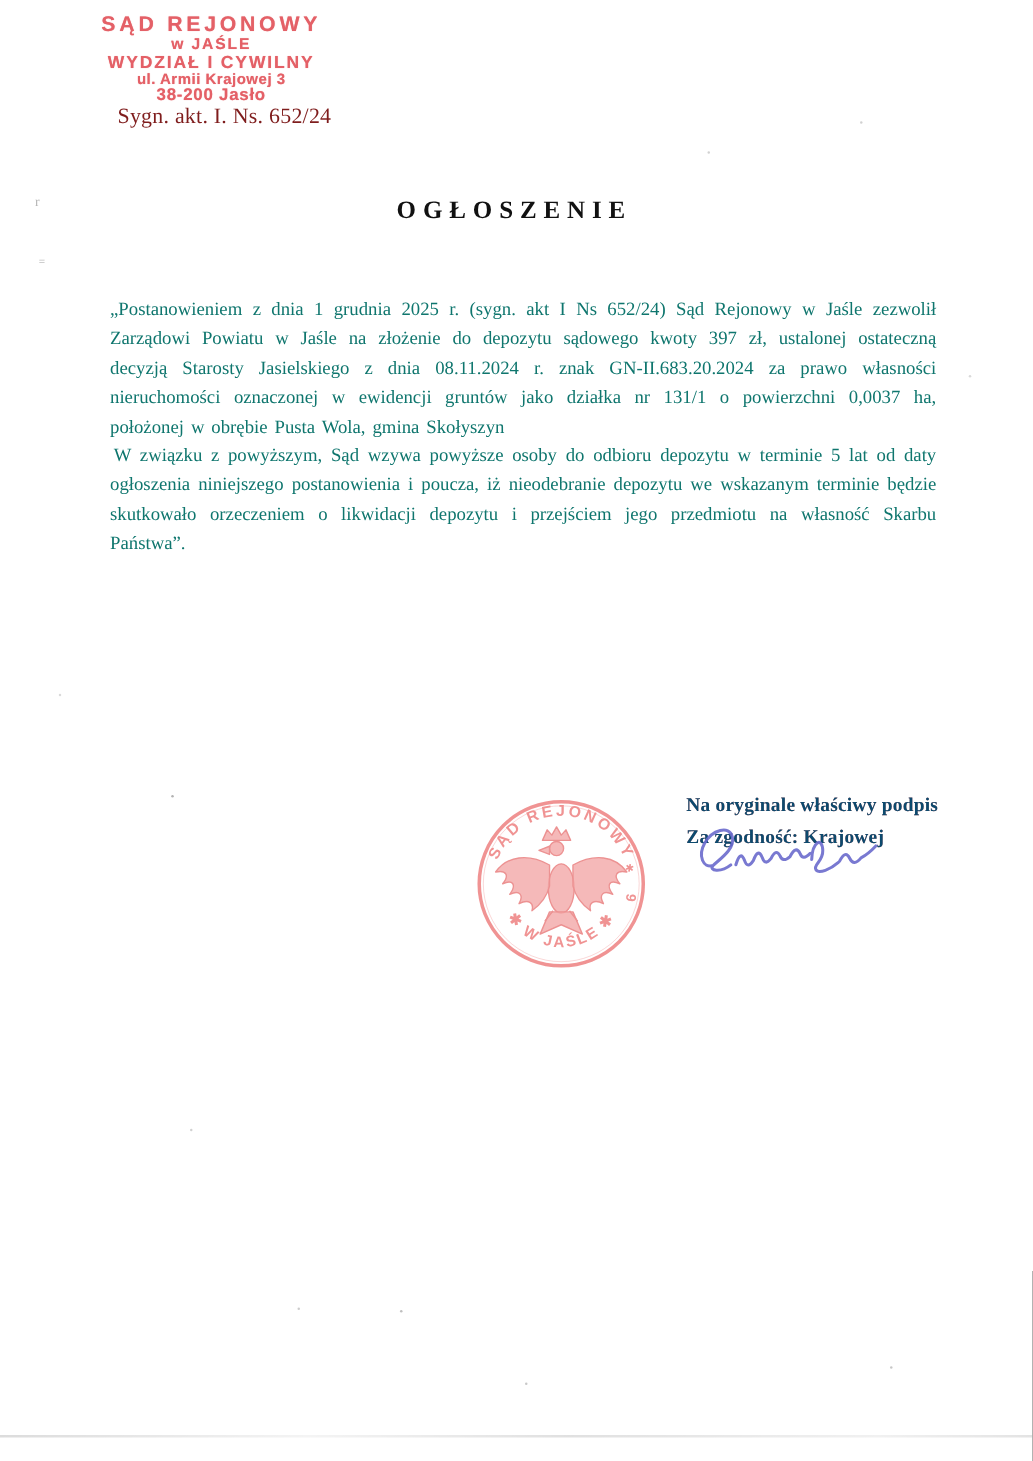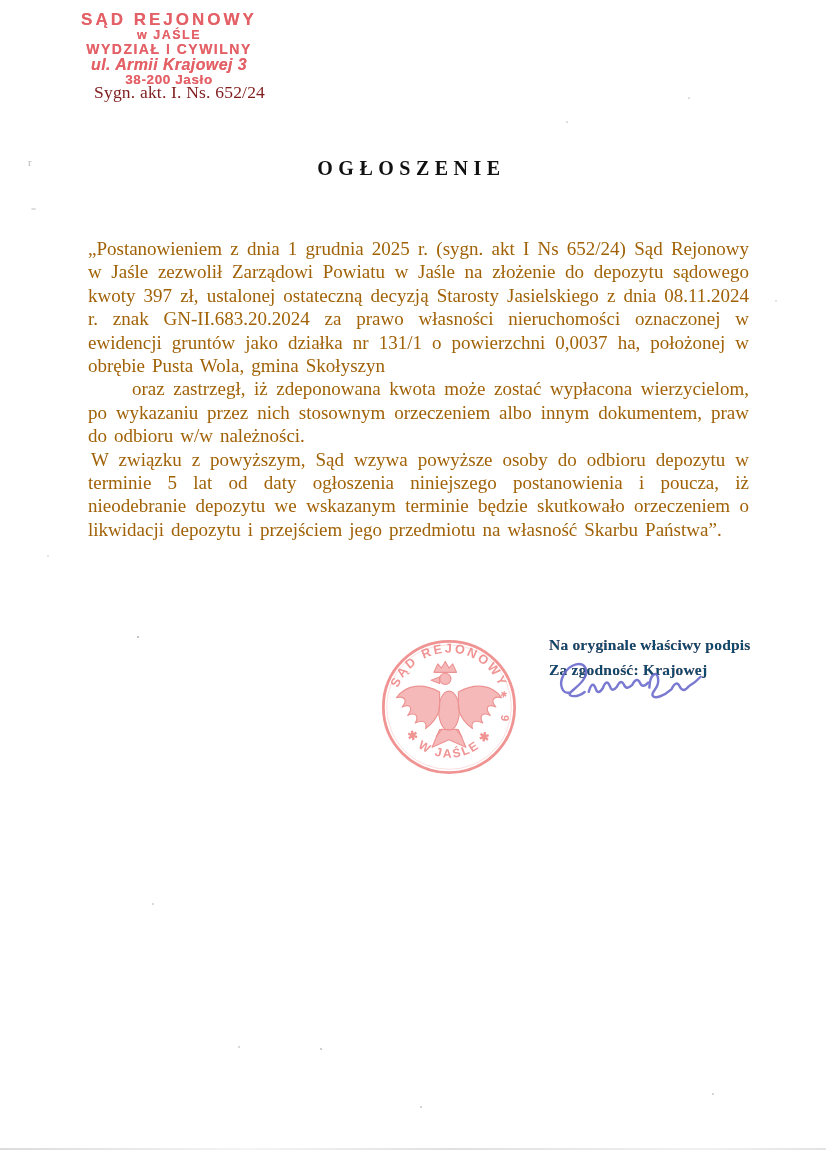--- a/index.html
+++ b/index.html
@@ -12,37 +12,37 @@
   .header-stamp{
     position:absolute; left:78px; top:11px; width:182px;
     text-align:center; color:#e2555c; opacity:.93;
     font-family:"Liberation Sans", sans-serif;
     text-shadow:0 0 .6px rgba(226,85,92,.75);
     line-height:1.05;
   }
   .hs1{font-size:17px; font-weight:bold; letter-spacing:3px;}
   .hs2{font-size:12.5px; font-weight:600; letter-spacing:1.5px;}
   .hs3{font-size:14px; font-weight:bold; letter-spacing:1.5px;}
-  .hs4{font-size:16px; font-weight:bold; letter-spacing:.4px;font-style:italic;}
+  .hs4{font-size:12px; font-weight:bold; letter-spacing:.4px;}
   .hs5{font-size:13.5px; font-weight:bold; letter-spacing:.6px;}
   
   .case-number{
     position:absolute; left:94px; top:82px;
     font-size:17.5px; color:#7f1d1d; letter-spacing:.2px;
   }
   
   .doc-title{
     position:absolute; left:0; right:26px; top:157px; text-align:center;
     font-size:20px; font-weight:bold; letter-spacing:5.5px; color:#111;padding-left:23px;
   }
   
   .body-text{
     position:absolute; left:88px; top:237px; width:661px;
-    font-size:19px; line-height:23.4px; text-align:justify;
-    word-spacing:.12em; color:#a16207;
+    font-size:15px; line-height:23.4px; text-align:justify;
+    word-spacing:.12em; color:#0f766e;
   }
   .body-text p{margin:0;}
   .p2{text-indent:44px;}
   .p3{text-indent:3px;}
   
   .round-stamp{
     position:absolute; left:374px; top:632px; width:150px; height:150px;
     opacity:.88;
   }
   
@@ -93,21 +93,20 @@
     <div class="hs4">ul. Armii Krajowej 3</div>
     <div class="hs5">38-200 Jasło</div>
   </div>
 
   <div class="case-number">Sygn. akt. I. Ns. 652/24</div>
 
   <div class="doc-title">OGŁOSZENIE</div>
 
   <div class="body-text">
     <p class="p1">„Postanowieniem z dnia 1 grudnia 2025 r. (sygn. akt I Ns 652/24) Sąd Rejonowy w Jaśle zezwolił Zarządowi Powiatu w Jaśle na złożenie do depozytu sądowego kwoty 397 zł, ustalonej ostateczną decyzją Starosty Jasielskiego z dnia 08.11.2024 r. znak GN-II.683.20.2024 za prawo własności nieruchomości oznaczonej w ewidencji gruntów jako działka nr 131/1 o powierzchni 0,0037 ha, położonej w obrębie Pusta Wola, gmina Skołyszyn</p>
-    <p class="p2">oraz zastrzegł, iż zdeponowana kwota może zostać wypłacona wierzycielom, po wykazaniu przez nich stosownym orzeczeniem albo innym dokumentem, praw do odbioru w/w należności.</p>
     <p class="p3">W związku z powyższym, Sąd wzywa powyższe osoby do odbioru depozytu w terminie 5 lat od daty ogłoszenia niniejszego postanowienia i poucza, iż nieodebranie depozytu we wskazanym terminie będzie skutkowało orzeczeniem o likwidacji depozytu i przejściem jego przedmiotu na własność Skarbu Państwa”.</p>
   </div>
 
   <div class="round-stamp">
     <svg viewBox="0 0 160 160" width="150" height="150">
       <defs>
         <path id="arcTop" d="M 22 80 A 58 58 0 0 1 138 80" fill="none"></path>
         <path id="arcBottom" d="M 26 80 A 54 54 0 0 0 134 80" fill="none"></path>
       </defs>
 

